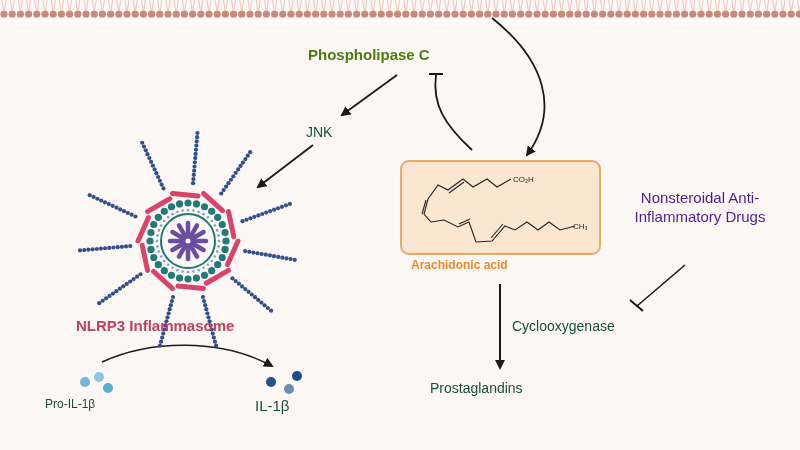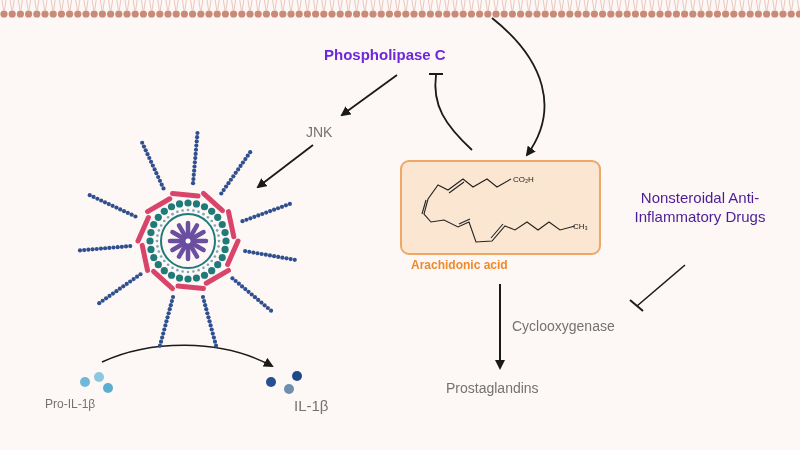--- a/index.html
+++ b/index.html
@@ -1,28 +1,28 @@
 <!DOCTYPE html>
 <html><head>
 <meta charset="utf-8">
 <style>
   html, body { margin: 0; padding: 0; }
   body { width: 800px; height: 450px; overflow: hidden; background: #fdf7f6; font-family: "Liberation Sans", sans-serif; }
   #stage { position: relative; width: 800px; height: 450px; }
   svg#diagram { position: absolute; left: 0; top: 0; }
-  .lbl { position: absolute; white-space: nowrap; color: #737373; font-family: "Liberation Sans", sans-serif; }
-  #plc { left: 324px; top: 46px; font-size: 15px; font-weight: bold; color: #6d28d9; text-align: right; }
+  .lbl { position: absolute; white-space: nowrap; color: #14532d; font-family: "Liberation Sans", sans-serif; }
+  #plc { left: 308px; top: 46px; font-size: 15px; font-weight: bold; color: #4d7c0f; text-align: right; }
   #jnk { left: 306px; top: 124px; font-size: 14px; }
   #nlrp3 { left: 76px; top: 317px; font-size: 15px; font-weight: bold; color: #c0405e; }
   #proil { left: 45px; top: 397px; font-size: 12px; }
-  #il { left: 255px; top: 397px; font-size: 15px; margin-left: 39px; }
+  #il { left: 255px; top: 397px; font-size: 15px; }
   #aa { left: 411px; top: 258px; font-size: 12px; font-weight: bold; color: #ee8a2a; }
   #nsaid { left: 620px; top: 188px; width: 160px; font-size: 15px; color: #4c1d95; text-align: center; line-height: 19px; white-space: normal; }
   #cox { left: 512px; top: 318px; font-size: 14px; }
-  #pg { left: 446px; top: 380px; font-size: 14px; }
+  #pg { left: 430px; top: 380px; font-size: 14px; }
   .chem { font-family: "Liberation Sans", sans-serif; font-size: 8px; fill: #222; }
 </style>
 </head>
 <body>
 
 <div id="stage">
   <svg id="diagram" width="800" height="450" viewBox="0 0 800 450">
     <defs>
       <marker id="ah" markerWidth="10" markerHeight="10" refX="8" refY="5" orient="auto" markerUnits="userSpaceOnUse">
         <path d="M0,0 L10,5 L0,10 z" fill="#1a1a1a"></path>
@@ -588,19 +588,20 @@
     </g>
     <g>
       <circle cx="271" cy="382" r="5" fill="#244f90"></circle>
       <circle cx="297" cy="376" r="5" fill="#1e4a8c"></circle>
       <circle cx="289" cy="389" r="5" fill="#6d8fb0"></circle>
     </g>
   </svg>
 
   <div class="lbl" id="plc">Phospholipase C</div>
   <div class="lbl" id="jnk">JNK</div>
+  <div class="lbl" id="nlrp3">NLRP3 Inflammasome</div>
   <div class="lbl" id="proil">Pro-IL-1β</div>
   <div class="lbl" id="il">IL-1β</div>
   <div class="lbl" id="aa">Arachidonic acid</div>
   <div class="lbl" id="nsaid">Nonsteroidal Anti-Inflammatory Drugs</div>
   <div class="lbl" id="cox">Cyclooxygenase</div>
   <div class="lbl" id="pg">Prostaglandins</div>
 </div>
 
 </body></html>

